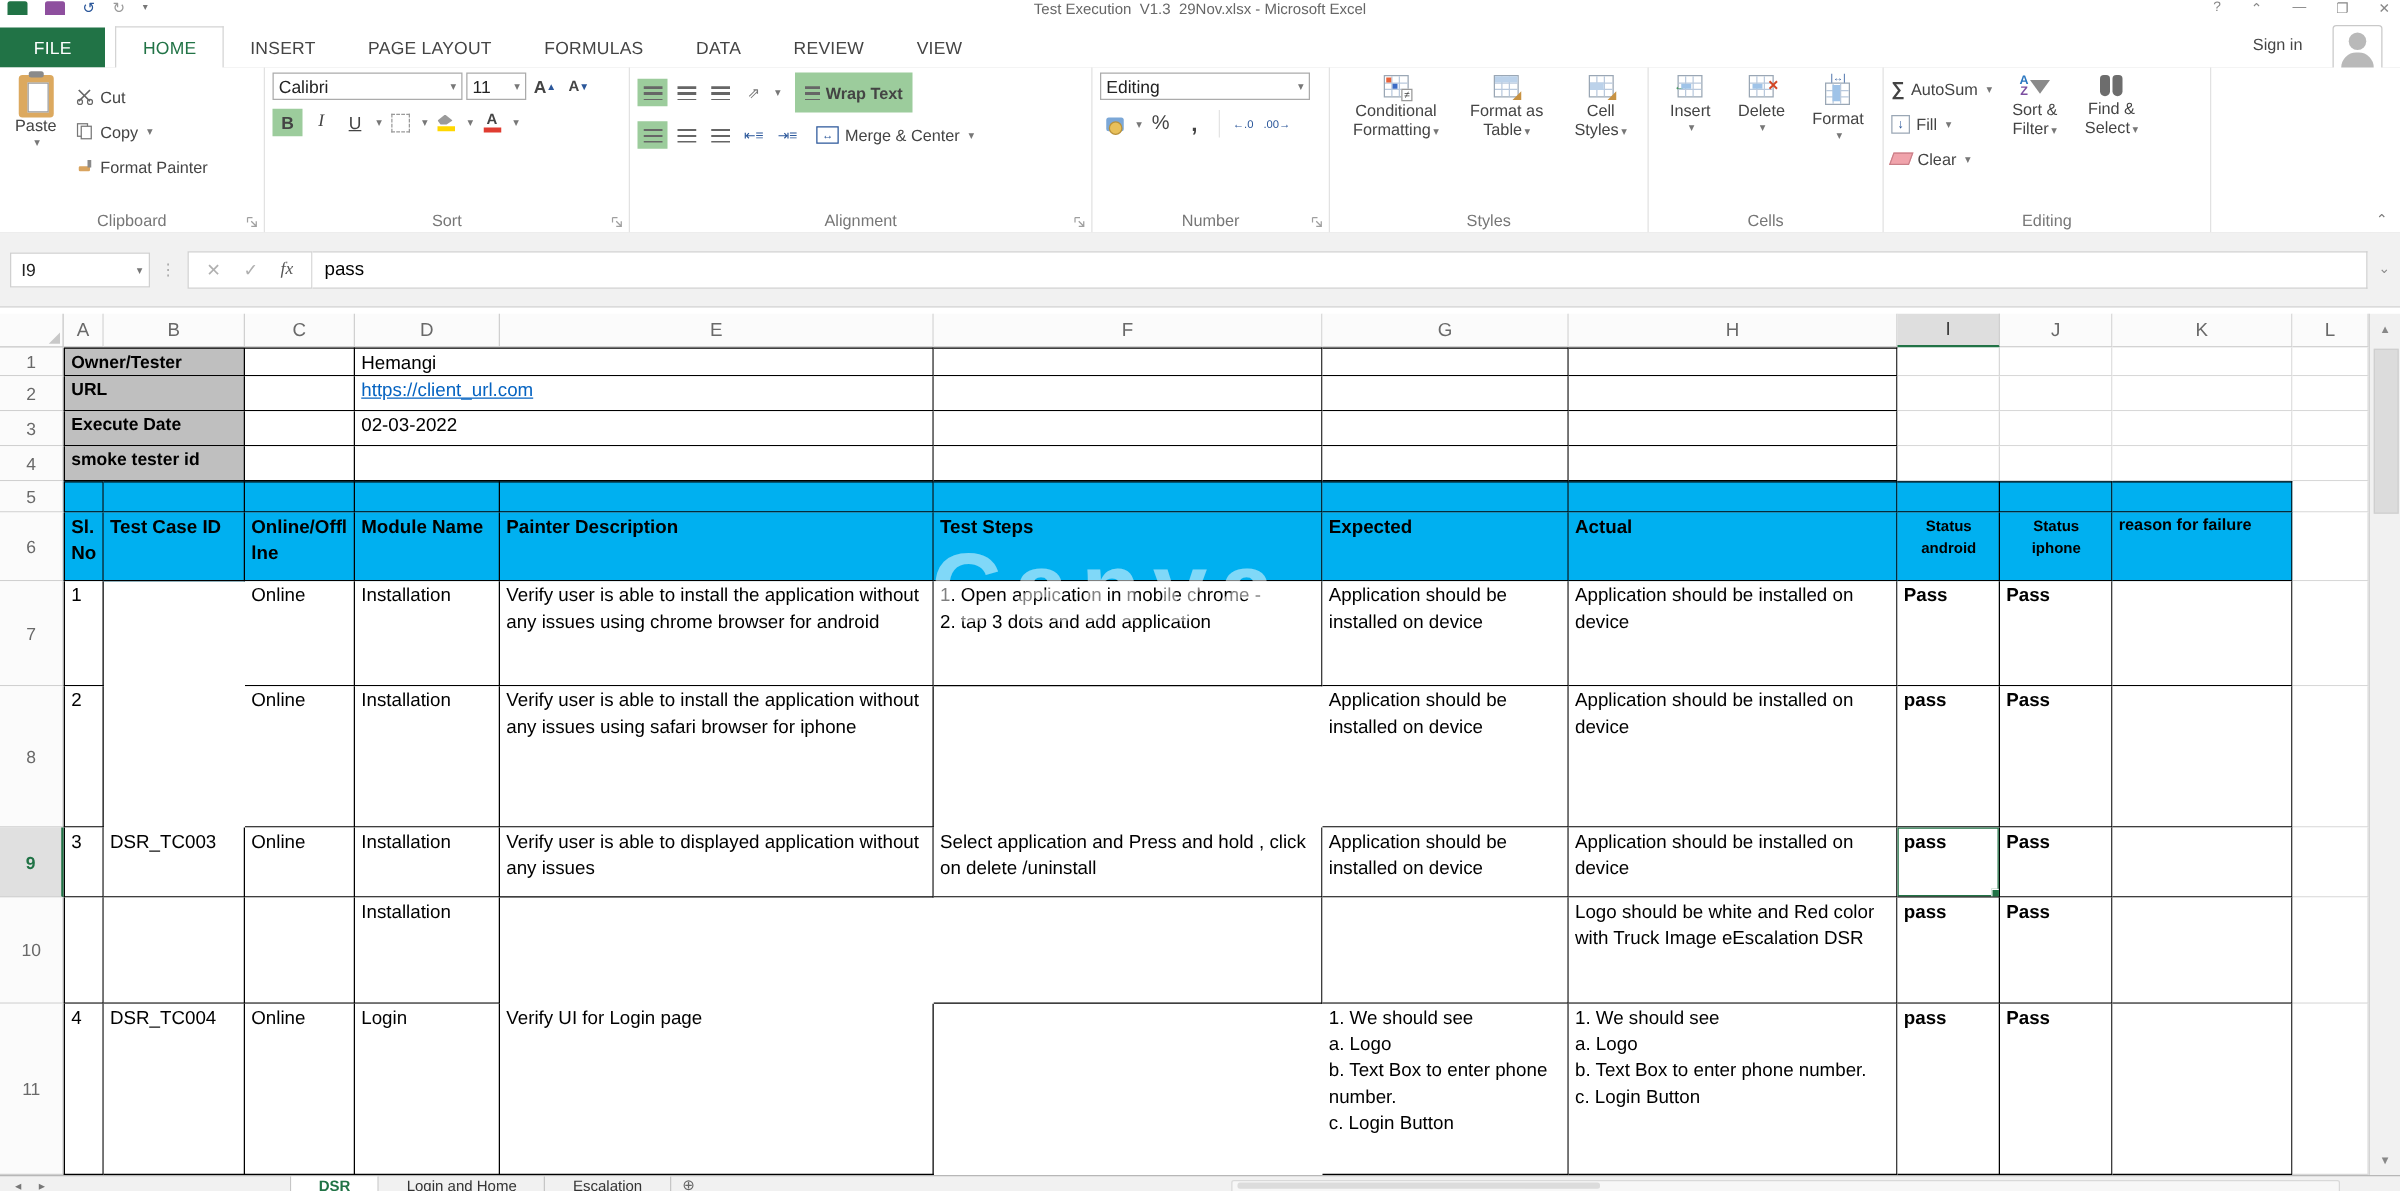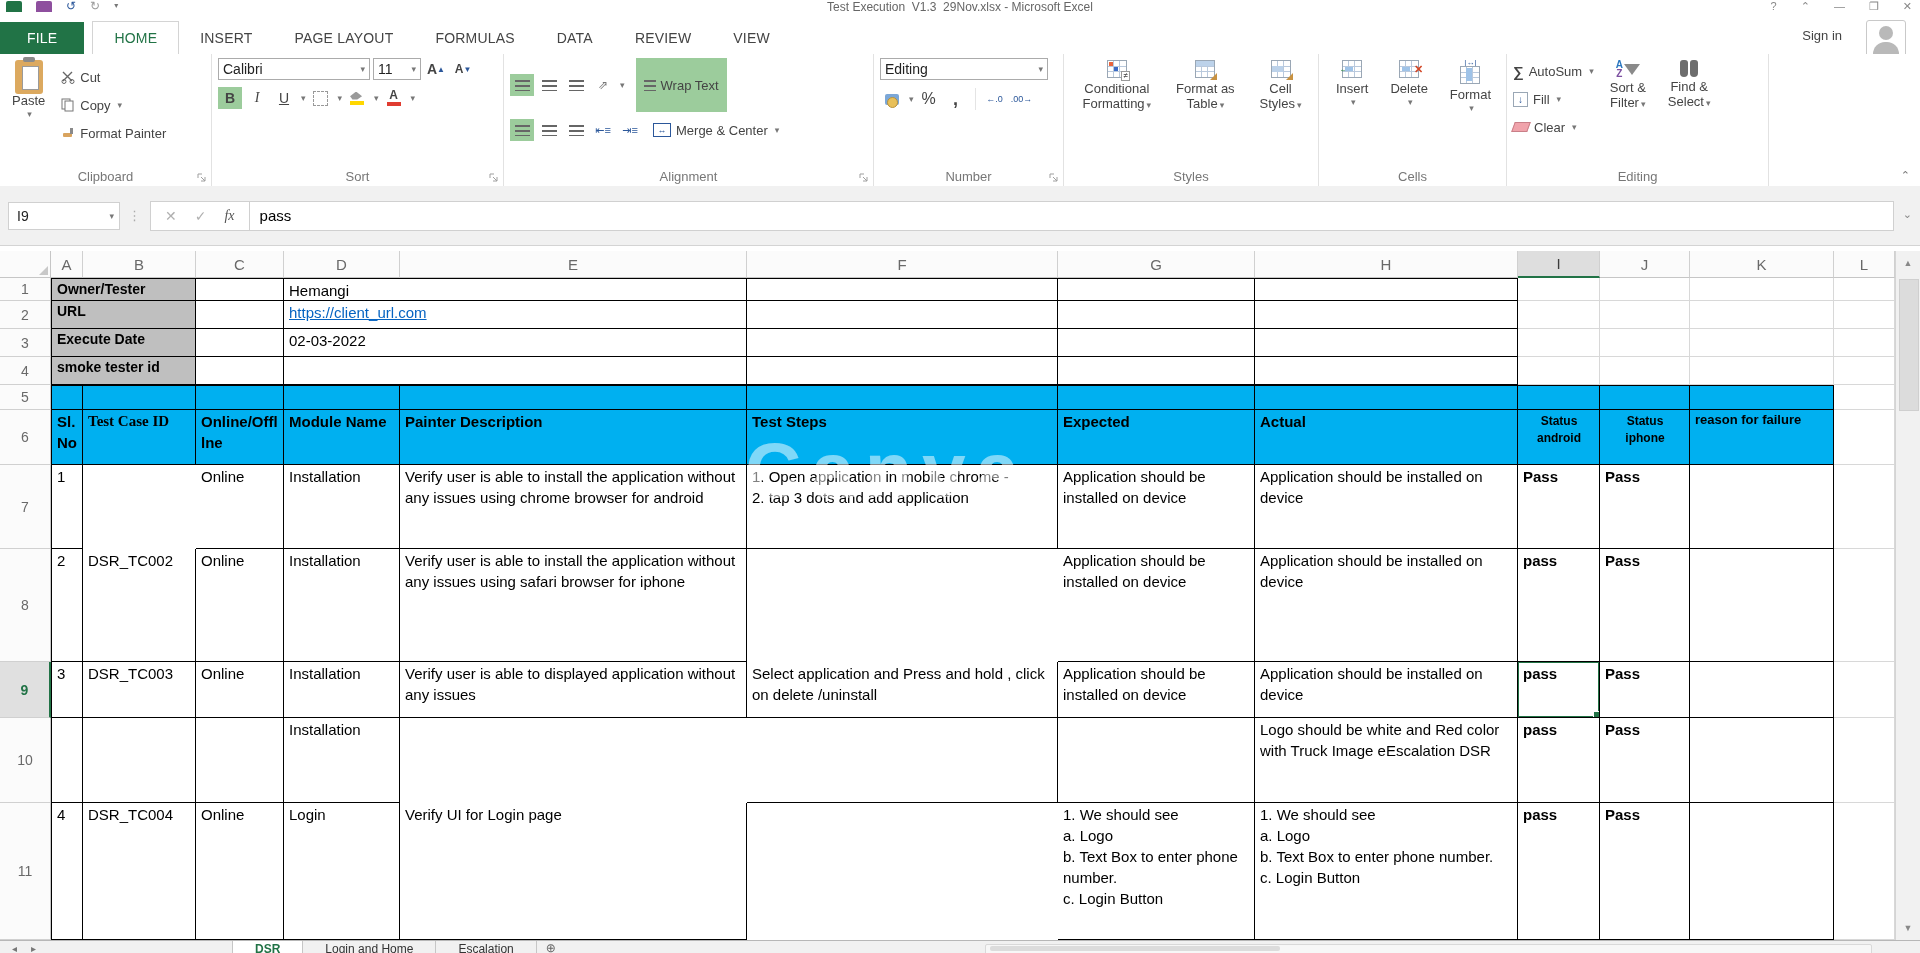--- a/index.html
+++ b/index.html
@@ -225,21 +225,21 @@
             <span class="bars"></span>
           </div>
         <div class="iconbox">
             <span class="bars"></span>
           </div>
         <div class="iconbox">
             <span class="bars"></span>
           </div>
         <div class="iconbox" style="font-size:12px;color:#777;">⇗</div>
           <span class="dd">▾</span>
-        <div class="smallbtn tog" style="padding:16px 8px;margin-left:8px;">
+        <div class="smallbtn tog" style="padding:5px 8px;margin-left:8px;font-weight:bold;">
           <span class="bars" style="width:12px;"></span>
           <span>Wrap Text</span>
         </div>
       </div>
       <div class="rowflex">
         <div class="iconbox tog">
             <span class="bars"></span>
           </div>
         <div class="iconbox">
             <span class="bars"></span>
@@ -480,21 +480,21 @@
       <div class="c cyan bt" style="grid-area: 6 / 6;"></div>
       <div class="c cyan bt" style="grid-area: 6 / 7;"></div>
       <div class="c cyan bt" style="grid-area: 6 / 8;"></div>
       <div class="c cyan bt" style="grid-area: 6 / 9;"></div>
       <div class="c cyan bt" style="grid-area: 6 / 10;"></div>
       <div class="c cyan bt" style="grid-area: 6 / 11;"></div>
       <div class="c cyan bt" style="grid-area: 6 / 12;"></div>
       <div class="c" style="grid-area: 6 / 13;"></div>
       <div class="rowhdr" style="grid-area: 7 / 1;">6</div>
       <div class="c cyan hdr bl" style="grid-area: 7 / 2;">Sl. No.</div>
-      <div class="c cyan hdr" style="grid-area: 7 / 3; font-family: Liberation Serif, serif;">Test Case ID</div>
+      <div class="c cyan hdr" style="grid-area: 7 / 3;">Test Case ID</div>
       <div class="c cyan hdr" style="grid-area: 7 / 4;">Online/Offllne</div>
       <div class="c cyan hdr" style="grid-area: 7 / 5;">Module Name</div>
       <div class="c cyan hdr" style="grid-area: 7 / 6;">Painter Description</div>
       <div class="c cyan hdr" style="grid-area: 7 / 7;">Test Steps</div>
       <div class="c cyan hdr" style="grid-area: 7 / 8;">Expected</div>
       <div class="c cyan hdr" style="grid-area: 7 / 9;">Actual</div>
       <div class="c cyan hdr smallh" style="grid-area: 7 / 10;">Status
 android</div>
       <div class="c cyan hdr smallh" style="grid-area: 7 / 11;">Status
 iphone</div>
@@ -508,21 +508,20 @@
       <div class="c box" style="grid-area: 8 / 7;">1. Open application in mobile chrome -
 2. tap 3 dots and add application</div>
       <div class="c box" style="grid-area: 8 / 8;">Application should be installed on device</div>
       <div class="c box" style="grid-area: 8 / 9;">Application should be installed on device</div>
       <div class="c box status" style="grid-area: 8 / 10;">Pass</div>
       <div class="c box status" style="grid-area: 8 / 11;">Pass</div>
       <div class="c box" style="grid-area: 8 / 12;"></div>
       <div class="c" style="grid-area: 8 / 13;"></div>
       <div class="rowhdr" style="grid-area: 9 / 1;">8</div>
       <div class="c box bl" style="grid-area: 9 / 2;">2</div>
-      <div class="c box" style="grid-area: 9 / 3;">DSR_TC002</div>
       <div class="c box" style="grid-area: 9 / 4;">Online</div>
       <div class="c box" style="grid-area: 9 / 5;">Installation</div>
       <div class="c box" style="grid-area: 9 / 6;">Verify user is able to install the application without any issues using safari browser for iphone</div>
       <div class="c box" style="grid-area: 9 / 8;">Application should be installed on device</div>
       <div class="c box" style="grid-area: 9 / 9;">Application should be installed on device</div>
       <div class="c box status" style="grid-area: 9 / 10;">pass</div>
       <div class="c box status" style="grid-area: 9 / 11;">Pass</div>
       <div class="c box" style="grid-area: 9 / 12;"></div>
       <div class="c" style="grid-area: 9 / 13;"></div>
       <div class="rowhdr selrow" style="grid-area: 10 / 1;">9</div>

